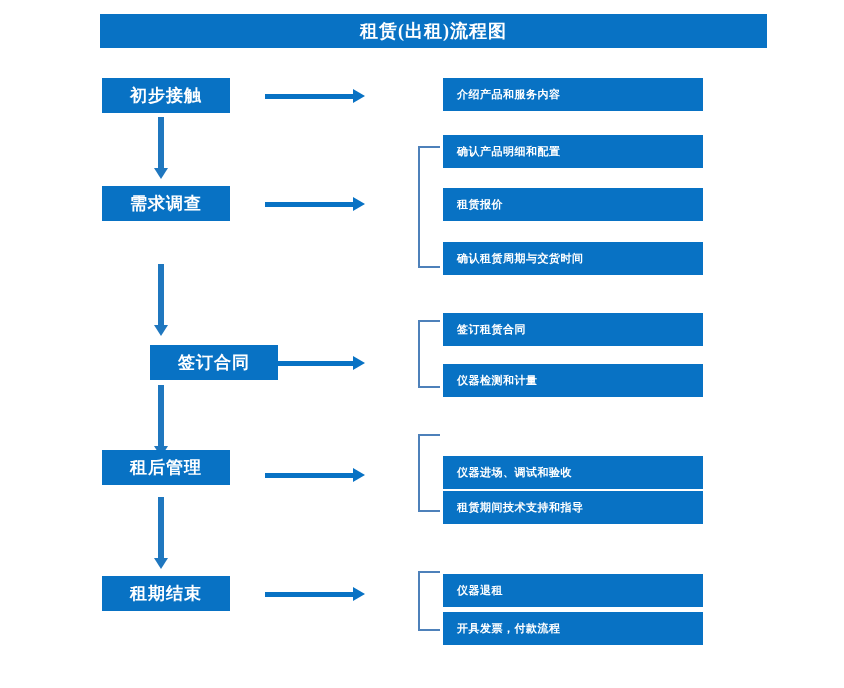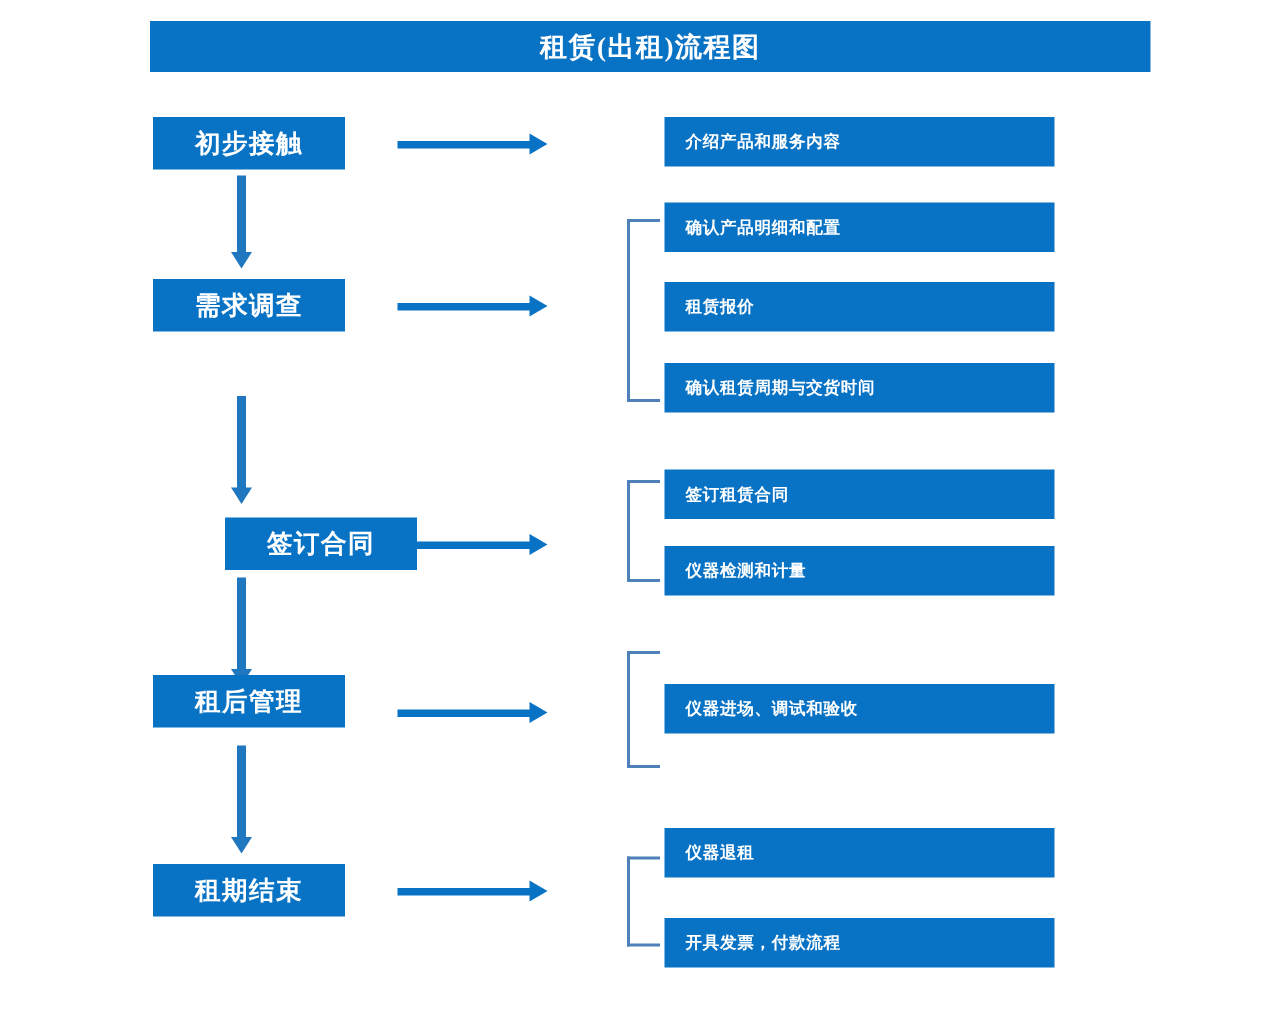--- a/index.html
+++ b/index.html
@@ -193,31 +193,32 @@
   <div class="stage-box" style="top:450px;">租后管理</div>
 
   <div class="h-arrow" style="left:265px; top:467px;">
     <div class="shaft"></div>
     <div class="head"></div>
   </div>
 
   <div class="bracket" style="top:434px; height:78px;"></div>
 
   <div class="detail-box" style="top:424px;margin-top:32px;">仪器进场、调试和验收</div>
+  <div class="detail-box" style="top:491px;">租赁期间技术支持和指导</div>
 
   <div class="v-arrow" style="left:153px; top:497px; height:72px;">
     <div class="shaft" style="height:62px;"></div>
     <div class="head" style="top:61px;"></div>
   </div>
 
   <div class="stage-box" style="top:576px;">租期结束</div>
 
   <div class="h-arrow" style="left:265px; top:586px;">
     <div class="shaft"></div>
     <div class="head"></div>
   </div>
 
   <div class="bracket" style="top:571px; height:60px;"></div>
 
-  <div class="detail-box" style="top:552px;">仪器退租</div>
+  <div class="detail-box" style="top:574px;">仪器退租</div>
   <div class="detail-box" style="top:612px;">开具发票，付款流程</div>
 
 </div>
 
 </body></html>

